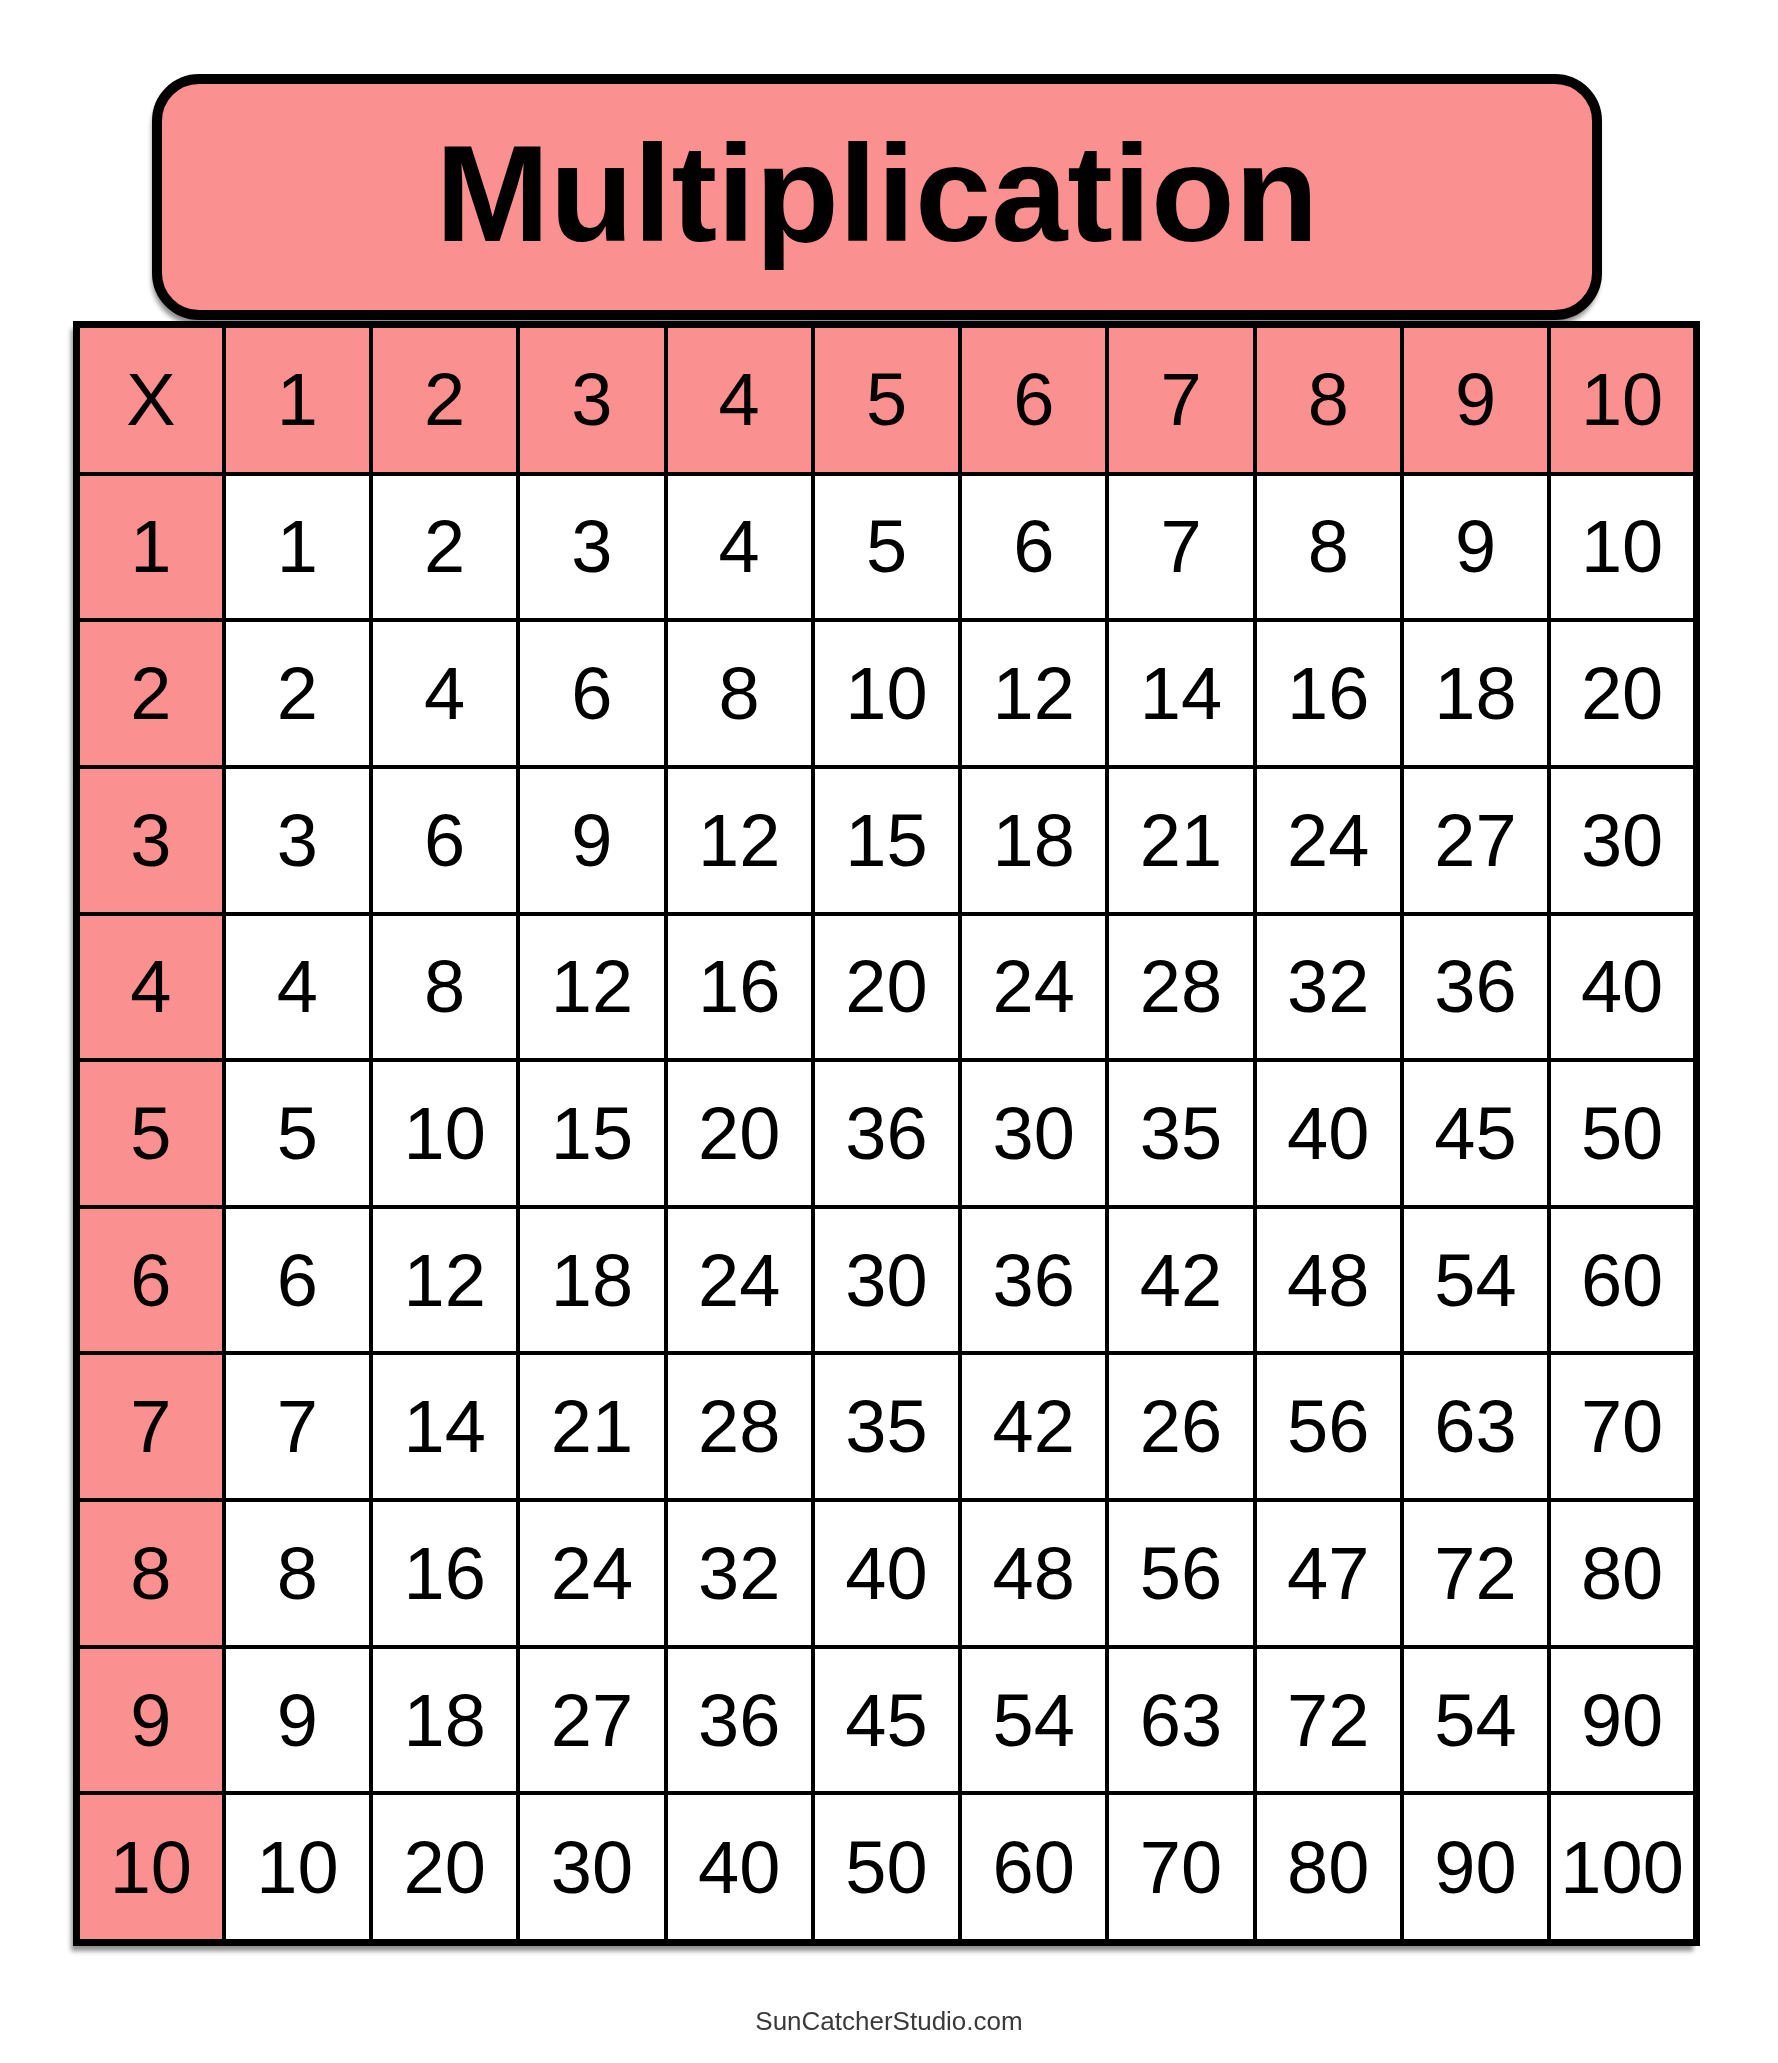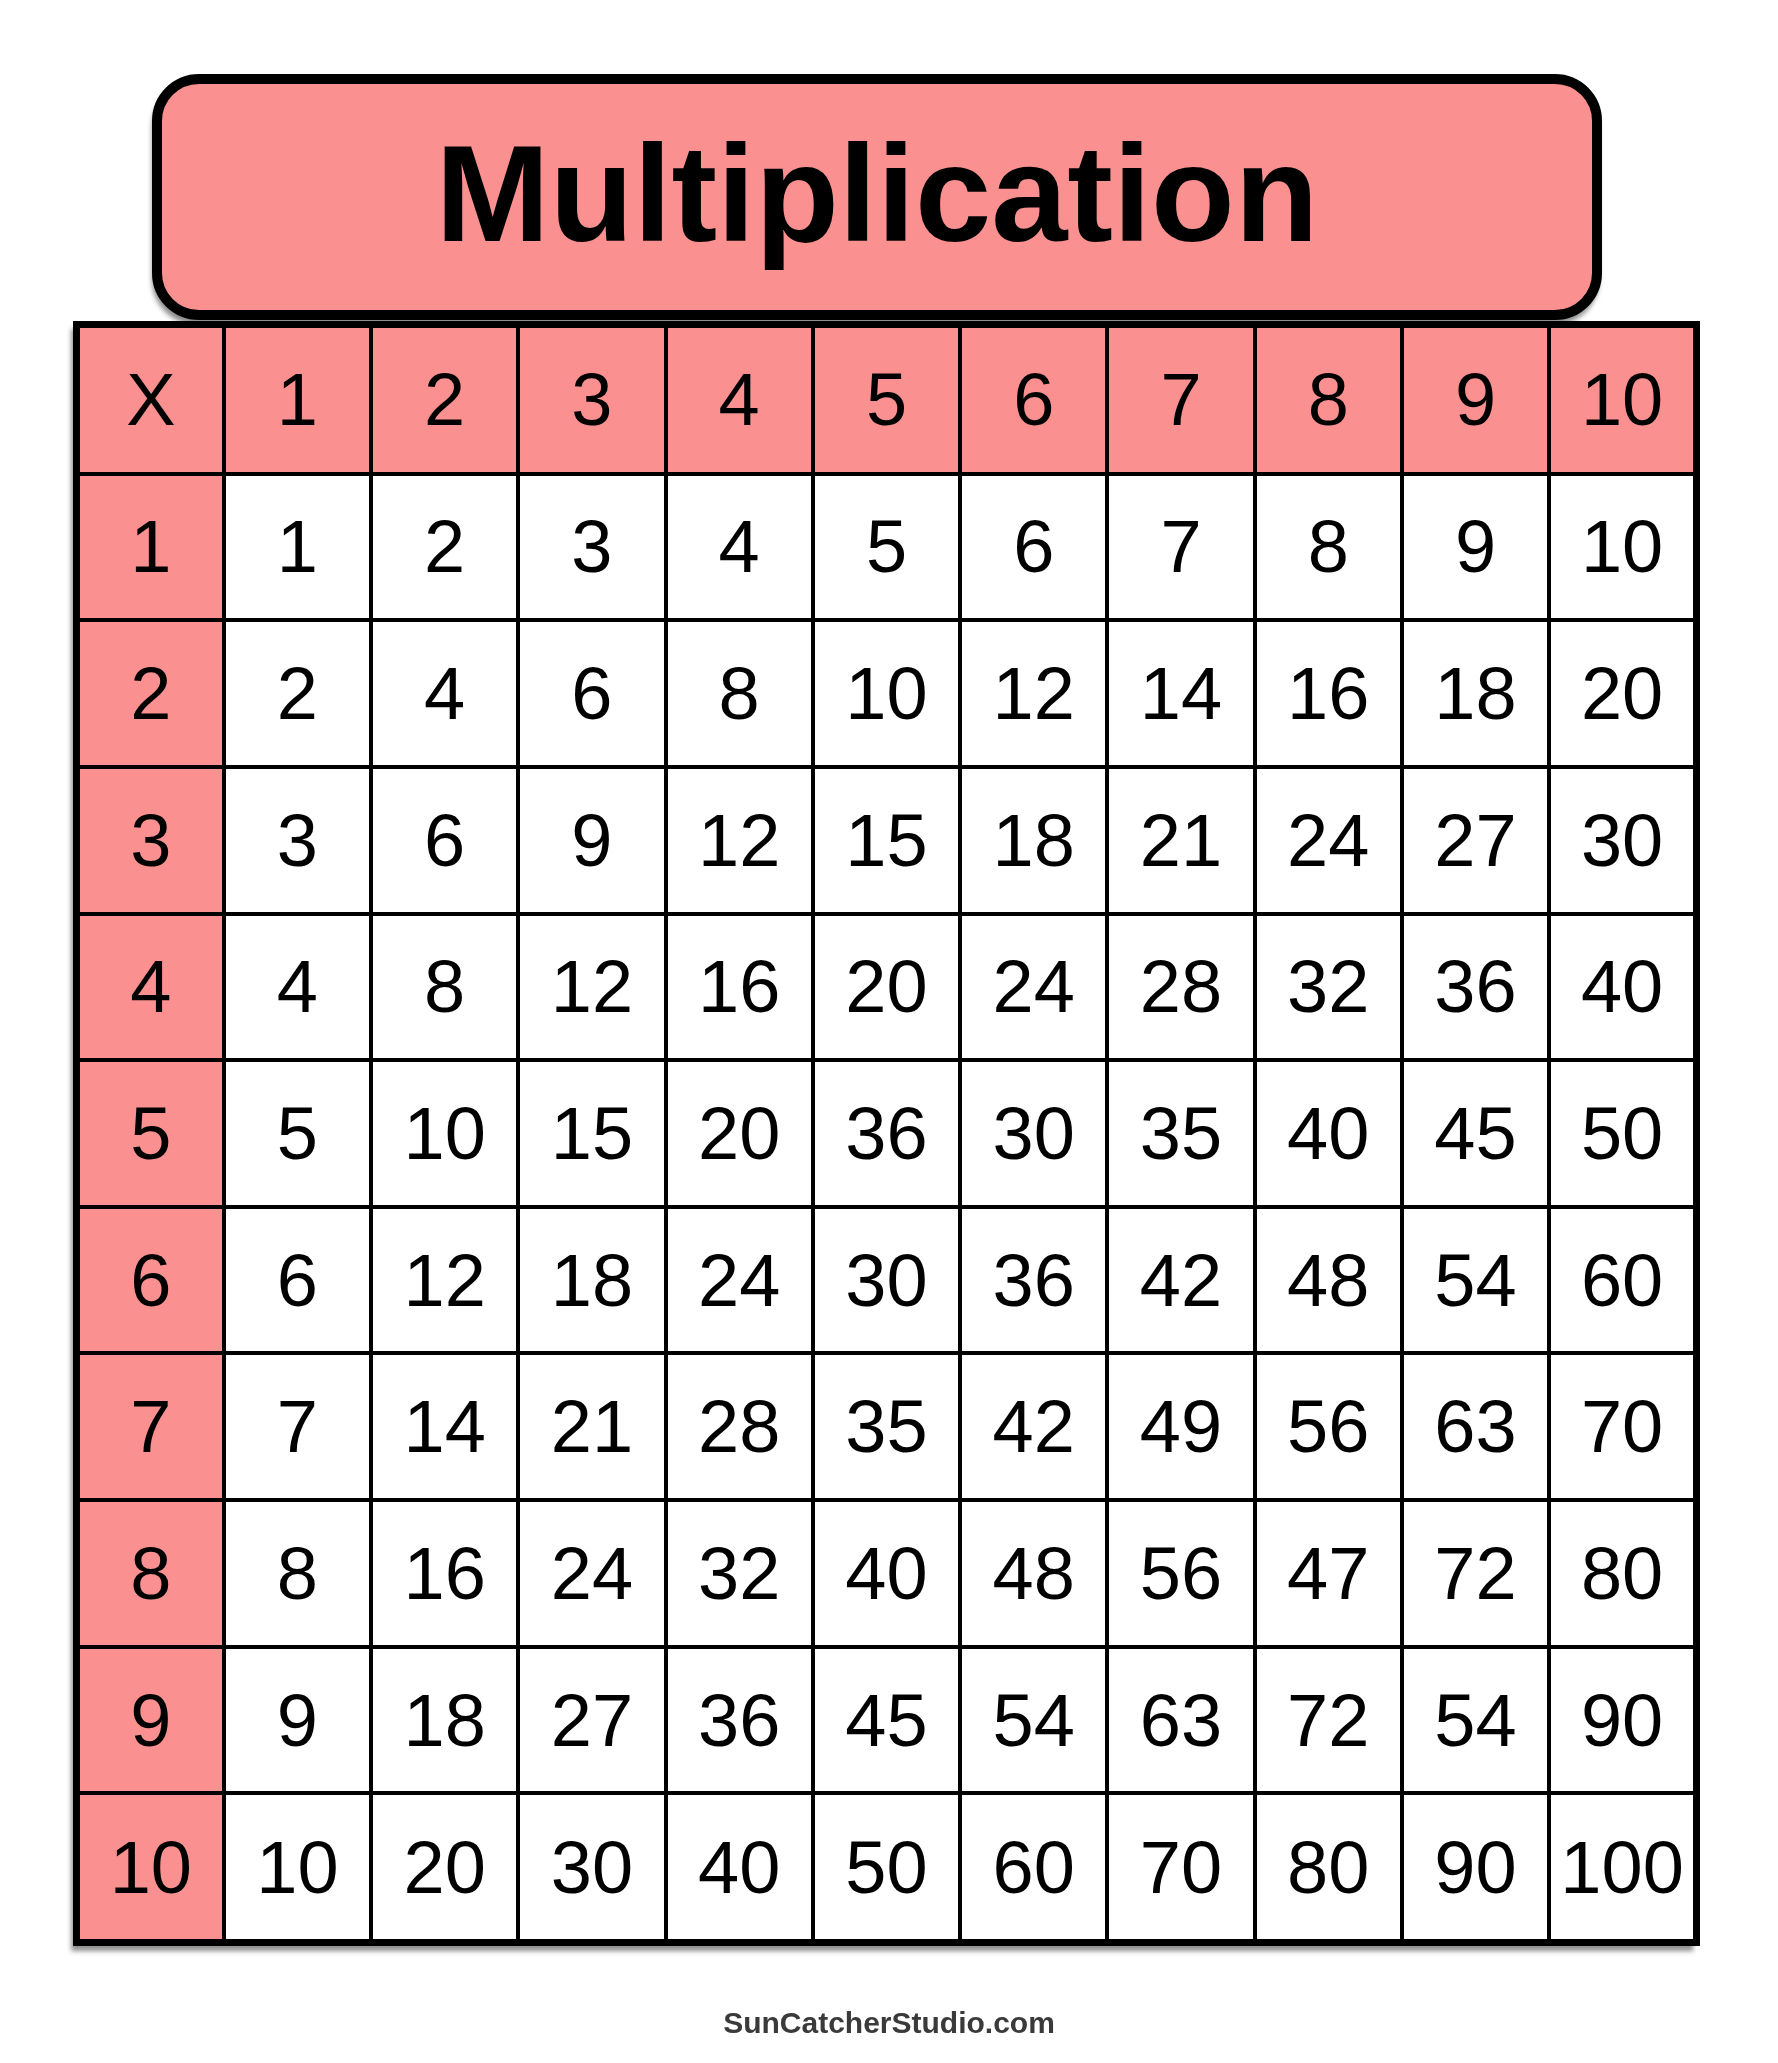--- a/index.html
+++ b/index.html
@@ -63,23 +63,22 @@
     background: var(--pink, #FA9090);
   }
 
   
   .footer {
     position: absolute;
     left: 0;
     top: 2006px;
     width: 100%;
     text-align: center;
-    font-size: 30px;
+    font-size: 26px;
     color: var(--footer, #3A3A3A);
-    font-weight: bold;
   }
 </style>
 </head>
 <body style="--pink: #FA9090; --cellbg: #FFFFFF; --line: #000000; --ink: #000000; --footer: #3A3A3A;">
 
 <div class="banner">
   <span class="banner-text">Multiplication</span>
 </div>
 
 <table class="mult">
@@ -176,21 +175,21 @@
         <td>60</td>
       </tr>
       <tr>
         <td class="head">7</td>
         <td>7</td>
         <td>14</td>
         <td>21</td>
         <td>28</td>
         <td>35</td>
         <td>42</td>
-        <td>49</td>
+        <td>26</td>
         <td>56</td>
         <td>63</td>
         <td>70</td>
       </tr>
       <tr>
         <td class="head">8</td>
         <td>8</td>
         <td>16</td>
         <td>24</td>
         <td>32</td>

